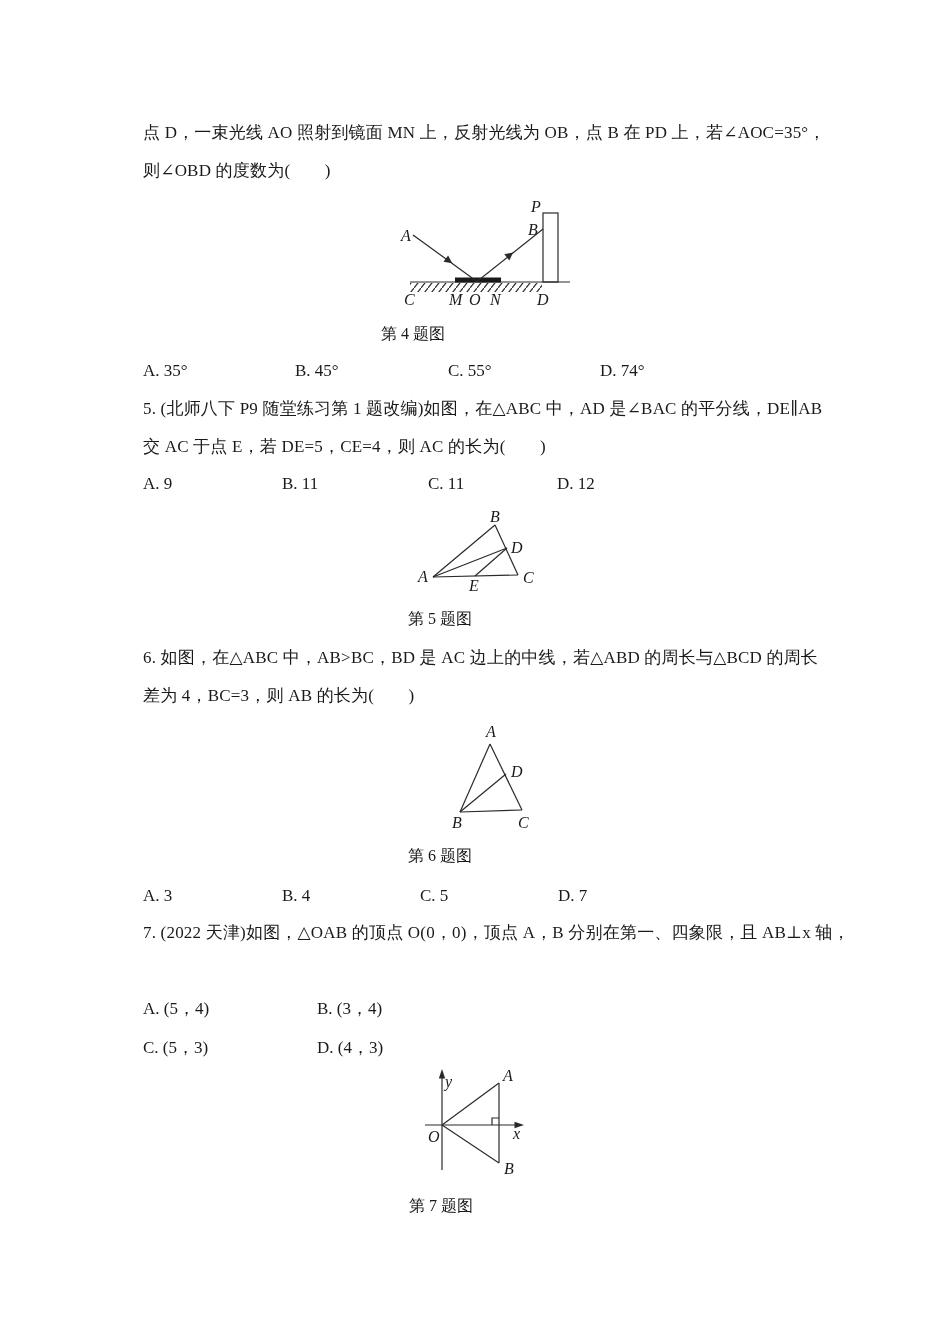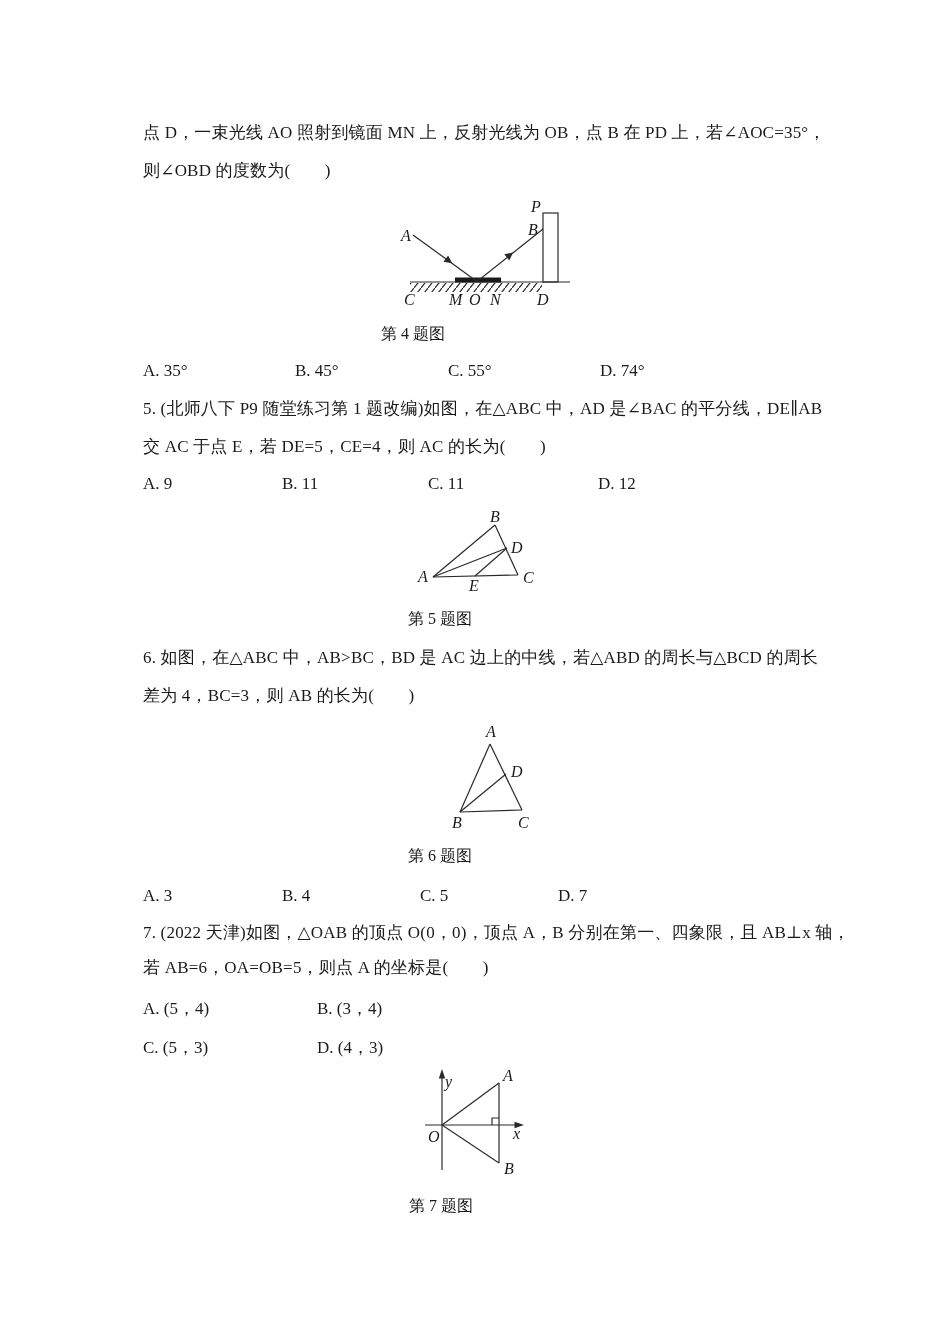--- a/index.html
+++ b/index.html
@@ -68,21 +68,21 @@
     <span class="opt" style="left:600px; top:361px">D. 74°</span>
   </div>
 
   <div class="tline" style="top:399px">5. (北师八下 P9 随堂练习第 1 题改编)如图，在△ABC 中，AD 是∠BAC 的平分线，DE∥AB</div>
   <div class="tline" style="top:437px">交 AC 于点 E，若 DE=5，CE=4，则 AC 的长为(　　)</div>
 
   <div>
     <span class="opt" style="left:143px; top:474px">A. 9</span>
     <span class="opt" style="left:282px; top:474px">B. 11</span>
     <span class="opt" style="left:428px; top:474px">C. 11</span>
-    <span class="opt" style="left:598px; top:474px">D. 12</span>
+    <span class="opt" style="left:557px; top:474px">D. 12</span>
   </div>
 
   <svg class="fig" style="left:415px; top:508px" width="130" height="90" viewBox="0 0 130 90">
     <line x1="18" y1="69" x2="80" y2="17"></line>
     <line x1="80" y1="17" x2="103" y2="67"></line>
     <line x1="18" y1="69" x2="103" y2="67"></line>
     <line x1="18" y1="69" x2="92" y2="40"></line>
     <line x1="60" y1="68" x2="92" y2="40"></line>
     <text x="3" y="74">A</text>
     <text x="75" y="14">B</text>
@@ -108,21 +108,20 @@
   <div class="caption" style="left:408px; top:846px; width:130px">第 6 题图</div>
 
   <div>
     <span class="opt" style="left:143px; top:886px">A. 3</span>
     <span class="opt" style="left:282px; top:886px">B. 4</span>
     <span class="opt" style="left:420px; top:886px">C. 5</span>
     <span class="opt" style="left:558px; top:886px">D. 7</span>
   </div>
 
   <div class="tline" style="top:923px">7. (2022 天津)如图，△OAB 的顶点 O(0，0)，顶点 A，B 分别在第一、四象限，且 AB⊥x 轴，</div>
-  <div class="tline" style="top:958px">若 AB=6，OA=OB=5，则点 A 的坐标是(　　)</div>
 
   <div>
     <span class="opt" style="left:143px; top:997px">A. (5，4)</span>
     <span class="opt" style="left:317px; top:997px">B. (3，4)</span>
     <span class="opt" style="left:143px; top:1036px">C. (5，3)</span>
     <span class="opt" style="left:317px; top:1036px">D. (4，3)</span>
   </div>
 
   <svg class="fig" style="left:420px; top:1062px" width="120" height="120" viewBox="0 0 120 120">
     <line x1="22" y1="14" x2="22" y2="108"></line>

